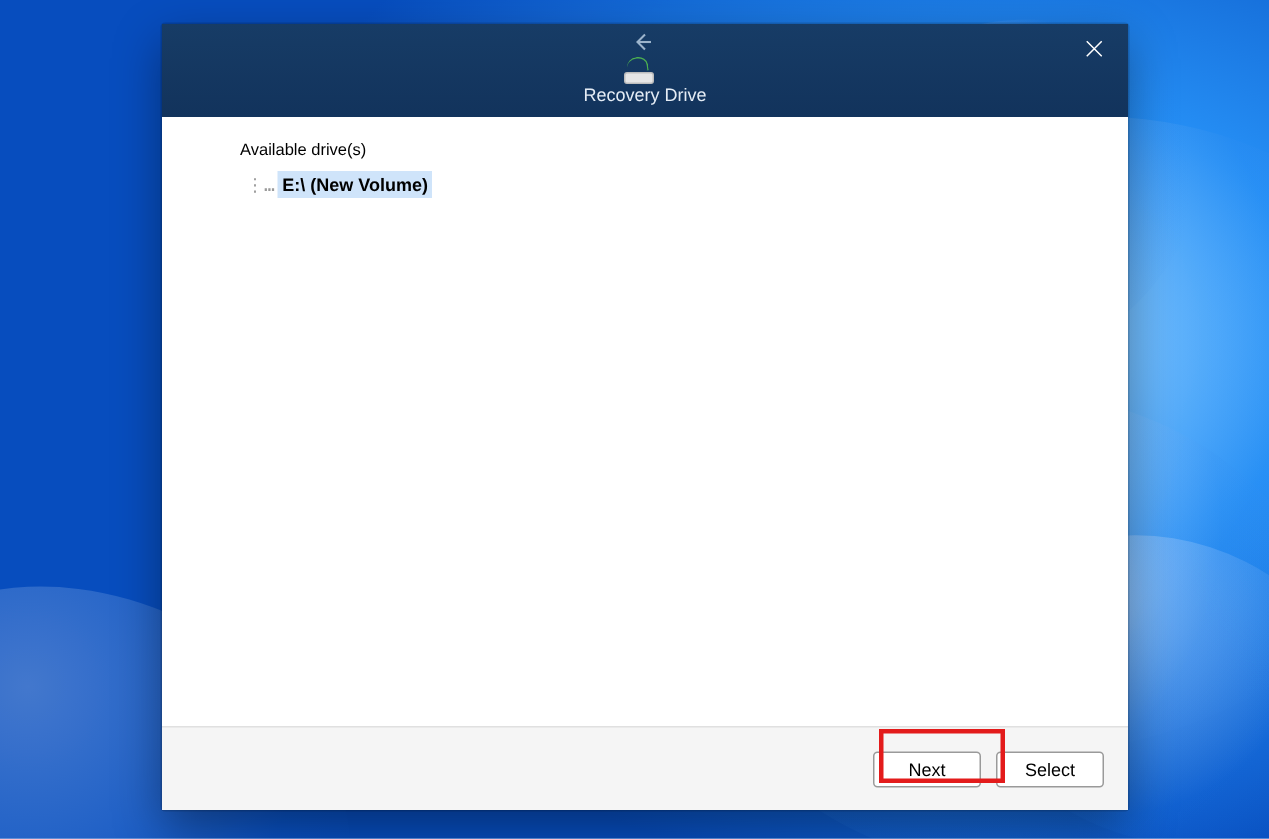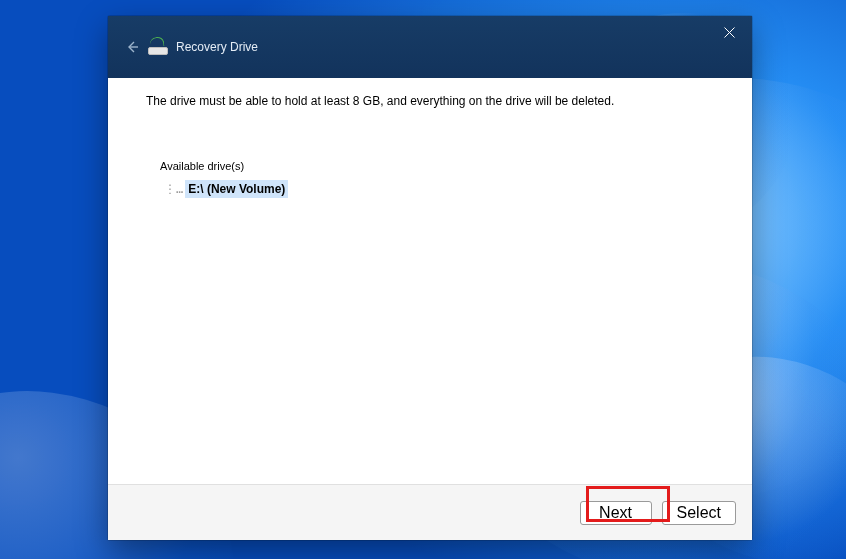--- a/index.html
+++ b/index.html
@@ -47,20 +47,21 @@
     }
     .titlebar {
       height: 62px;
       background: #12335c;
       background: linear-gradient(#173c66, #12335c);
       color: #dbe6f2;
       display: flex;
       align-items: center;
       padding: 0 12px;
       position: relative;
+      flex-direction: column;
     }
     .back-arrow {
       width: 24px; height: 24px;
       display: flex; align-items: center; justify-content: center;
       color: #9cb4cc;
       margin-right: 4px;
     }
     .back-arrow svg { width:16px; height:16px; }
     .app-icon {
       width: 20px; height: 16px;
@@ -133,21 +134,21 @@
       display: flex;
       align-items: center;
       justify-content: flex-end;
       padding: 0 16px;
       gap: 10px;
     }
     .btn {
       min-width: 72px;
       height: 24px;
       padding: 0 14px;
-      font-size: 16px;
+      font-size: 12px;
       font-family: inherit;
       background: #fff;
       border: 1px solid #9a9a9a;
       border-radius: 3px;
       cursor: pointer;
       color: #000;
     }
     .highlight-box {
       position: absolute;
       border: 3px solid #e31b1b;
@@ -177,21 +178,20 @@
     </div>
     <span class="title-text">Recovery Drive</span>
     <div class="close-btn">
       <svg viewBox="0 0 11 11" stroke="currentColor" stroke-width="1">
         <path d="M0.5 0.5 L10.5 10.5 M10.5 0.5 L0.5 10.5"></path>
       </svg>
     </div>
   </div>
 
   <div class="content">
-    <p class="desc">The drive must be able to hold at least 8 GB, and everything on the drive will be deleted.</p>
 
     <div class="drives-block">
       <div class="drives-label">Available drive(s)</div>
       <div class="drive-row">
         <span class="tree-glyph">⋮…</span>
         <span class="drive-item">E:\ (New Volume)</span>
       </div>
     </div>
   </div>
 

